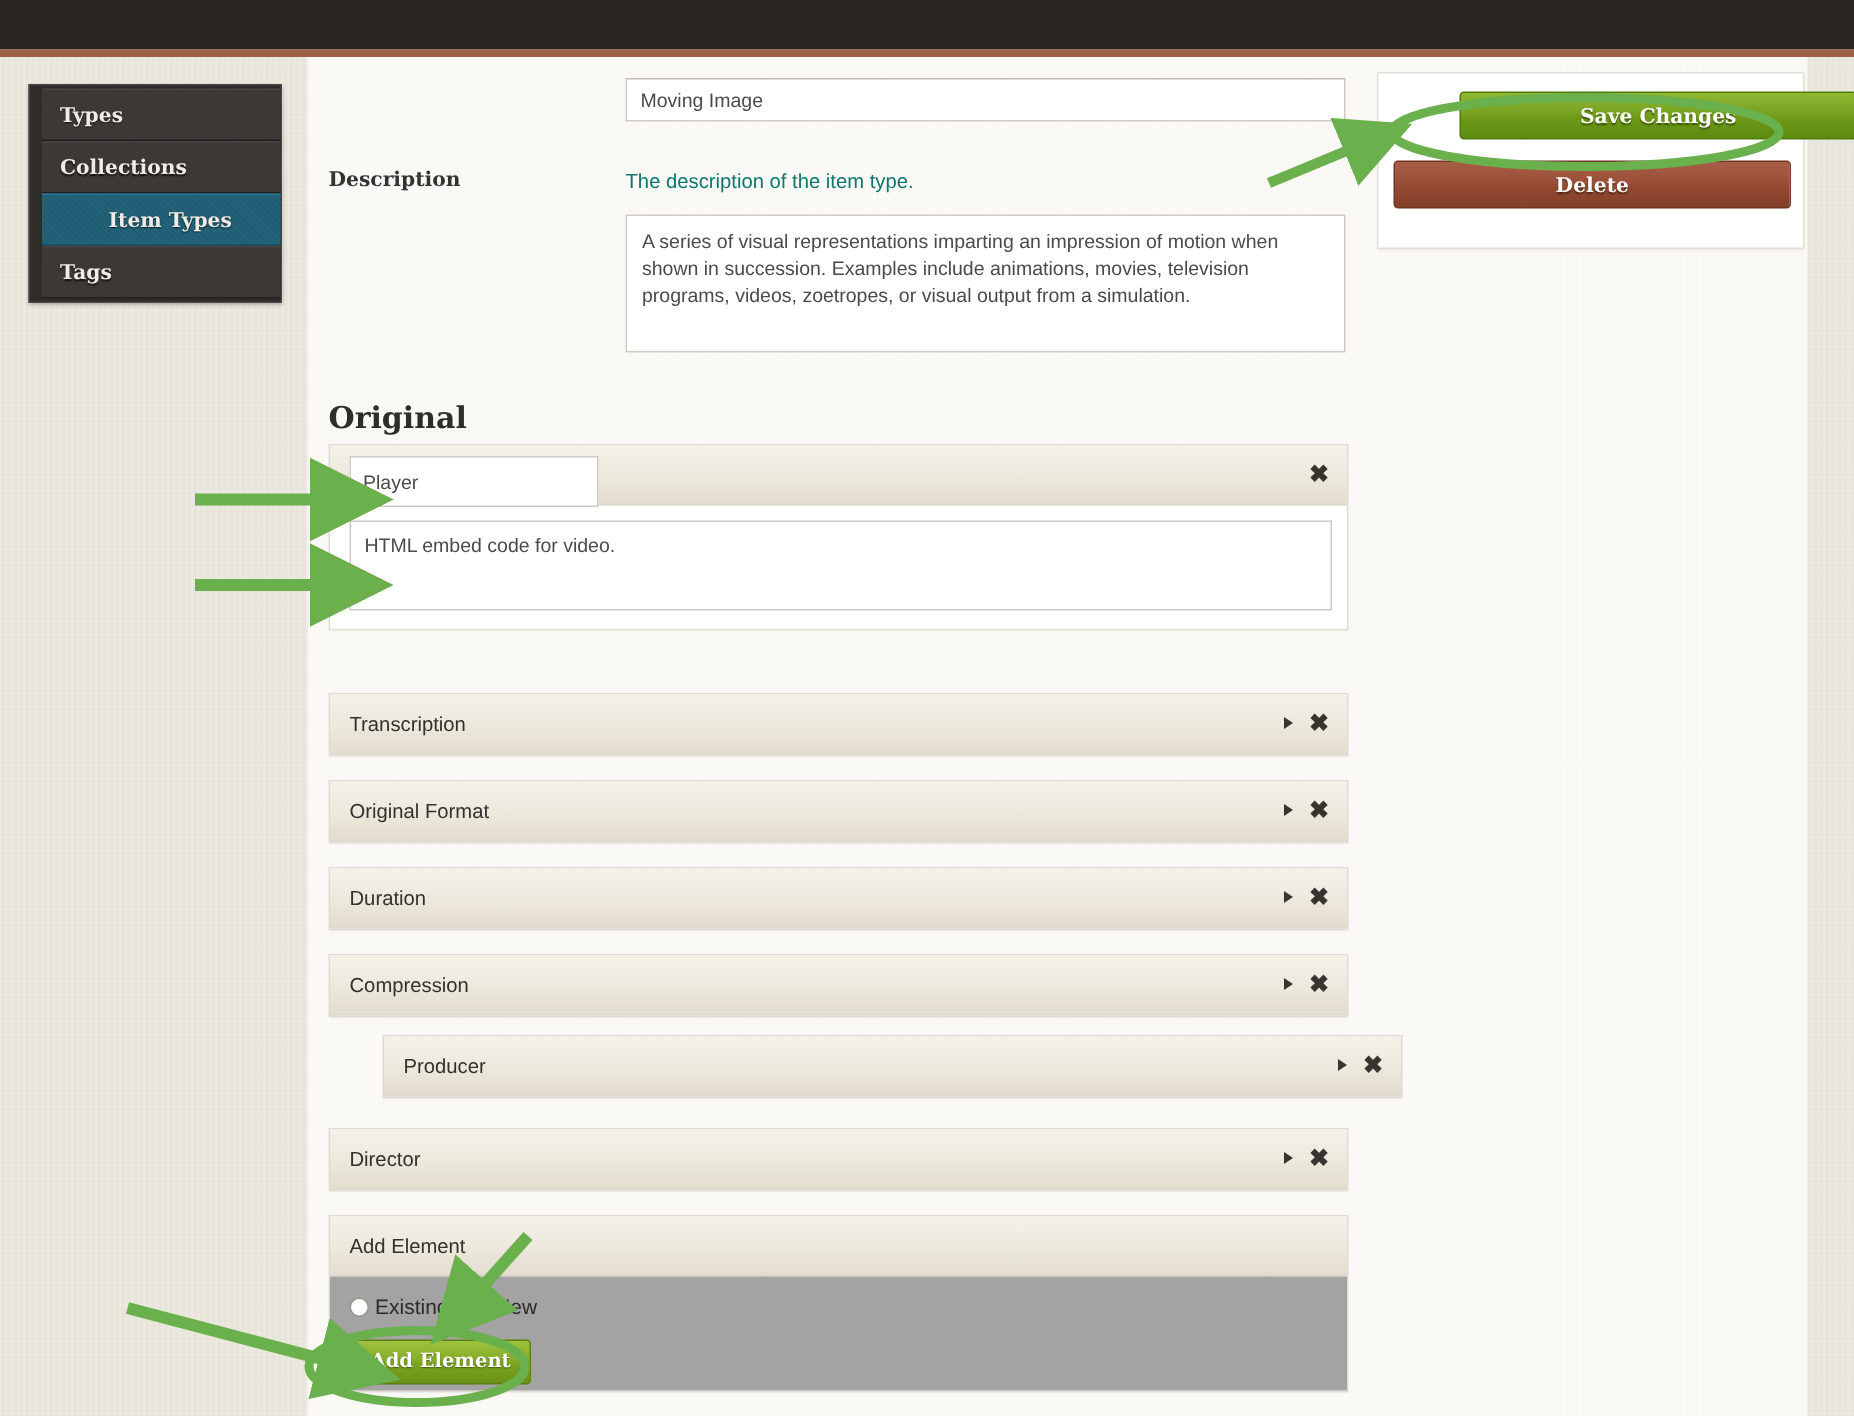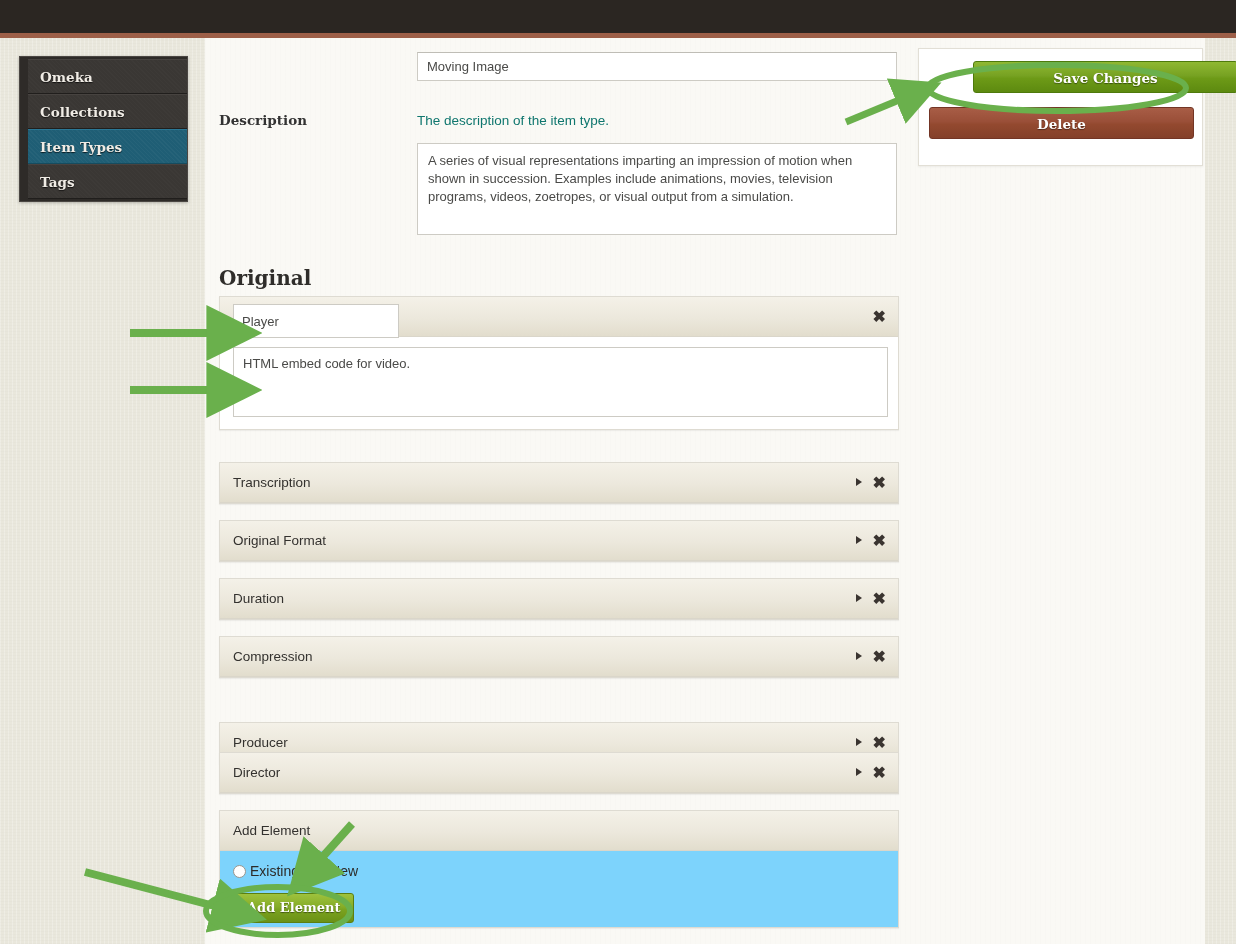--- a/index.html
+++ b/index.html
@@ -80,20 +80,21 @@
     font-weight: bold;
     text-shadow: 0 1px 1px rgba(0,0,0,.7);
     background-image: repeating-linear-gradient(45deg, rgba(255,255,255,.015) 0 1px, transparent 1px 3px);
     cursor: pointer;
   }
   .side-item.active {
     background: #1f5e75;
     background-image: repeating-linear-gradient(45deg, rgba(255,255,255,.03) 0 1px, transparent 1px 3px);
     border-top-color: #2a7795;
     border-bottom-color: #164b5e;
+    text-align: center;
   }
 
   
   #content {
     position: absolute; left: 205px; top: 38px;
     width: 1000px; height: 906px;
     background: #faf9f5;
     z-index: 5;
   }
   #content::before {
@@ -226,36 +227,36 @@
     padding: 16px 8px;
     font-size: 13px;
     color: #4a4a48;
     font-family: "Liberation Sans", sans-serif;
   }
   .el-body {
     background: #fff;
     padding: 10px 12px 12px 13px;
   }
   .el-desc-textarea {
-    width: 655px; height: 70px;
+    width: 655px; height: 60px;
     background: #fff;
     border: 1px solid #cdcbc4;
     padding: 7px 9px;
     font-size: 13px;
     line-height: 17px;
     color: #4a4a48;
     font-family: "Liberation Sans", sans-serif;
     resize: none;
     overflow: hidden;
     display: block;
   }
 
   
   #add-panel { top: 772px; }
-  #add-body { background: #7dd3fc; padding: 12px 13px 16px 13px; height: 76px; position: relative; }
+  #add-body { background: #a3a3a3; padding: 12px 13px 16px 13px; height: 76px; position: relative; }
   .radio-row { display: flex; align-items: center; gap: 4px; font-size: 14px; color: #2d2b28; }
   .radio-row .rlabel { margin-right: 10px; font-family: "Liberation Sans", sans-serif; }
   .radio {
     width: 13px; height: 13px; border-radius: 50%;
     border: 1px solid #9a968e; background: #fff;
     display: inline-block; position: relative; flex: none;
     cursor: pointer;
   }
   .radio.checked { background: #1e7ee0; border-color: #1668b8; }
   .radio.checked::after {
@@ -291,21 +292,21 @@
 <div id="topnav">
   <a class="navlink" href="#">Plugins</a>
   <a class="navlink" href="#">Appearance</a>
   <a class="navlink" href="#">Users</a>
   <a class="navlink" href="#">Settings</a>
   <span class="welcome"><b>Welcome,</b> <span>Adam Engel</span></span>
   <a class="navlink" href="#">Log Out</a>
 </div>
 
 <div id="sidebar">
-  <div class="side-item">Omeka</div>
+  <div class="side-item">Types</div>
   <div class="side-item">Collections</div>
   <div class="side-item active">Item Types</div>
   <div class="side-item">Tags</div>
 </div>
 
 <div id="content">
 
   <input id="title-input" type="text" value="Moving Image" style="">
 
   <div id="desc-label">Description</div>
@@ -350,21 +351,21 @@
       <span class="el-close">✖</span>
     </div>
   </div>
   <div class="el-panel" style="top:598px;">
     <div class="el-head">
       <span class="el-head-title">Compression</span>
       <span class="el-arrow"></span>
       <span class="el-close">✖</span>
     </div>
   </div>
-  <div class="el-panel" style="top:684px;">
+  <div class="el-panel" style="top:652px;margin-left:36px;">
     <div class="el-head">
       <span class="el-head-title">Producer</span>
       <span class="el-arrow"></span>
       <span class="el-close">✖</span>
     </div>
   </div>
   <div class="el-panel" style="top:714px;">
     <div class="el-head">
       <span class="el-head-title">Director</span>
       <span class="el-arrow"></span>

